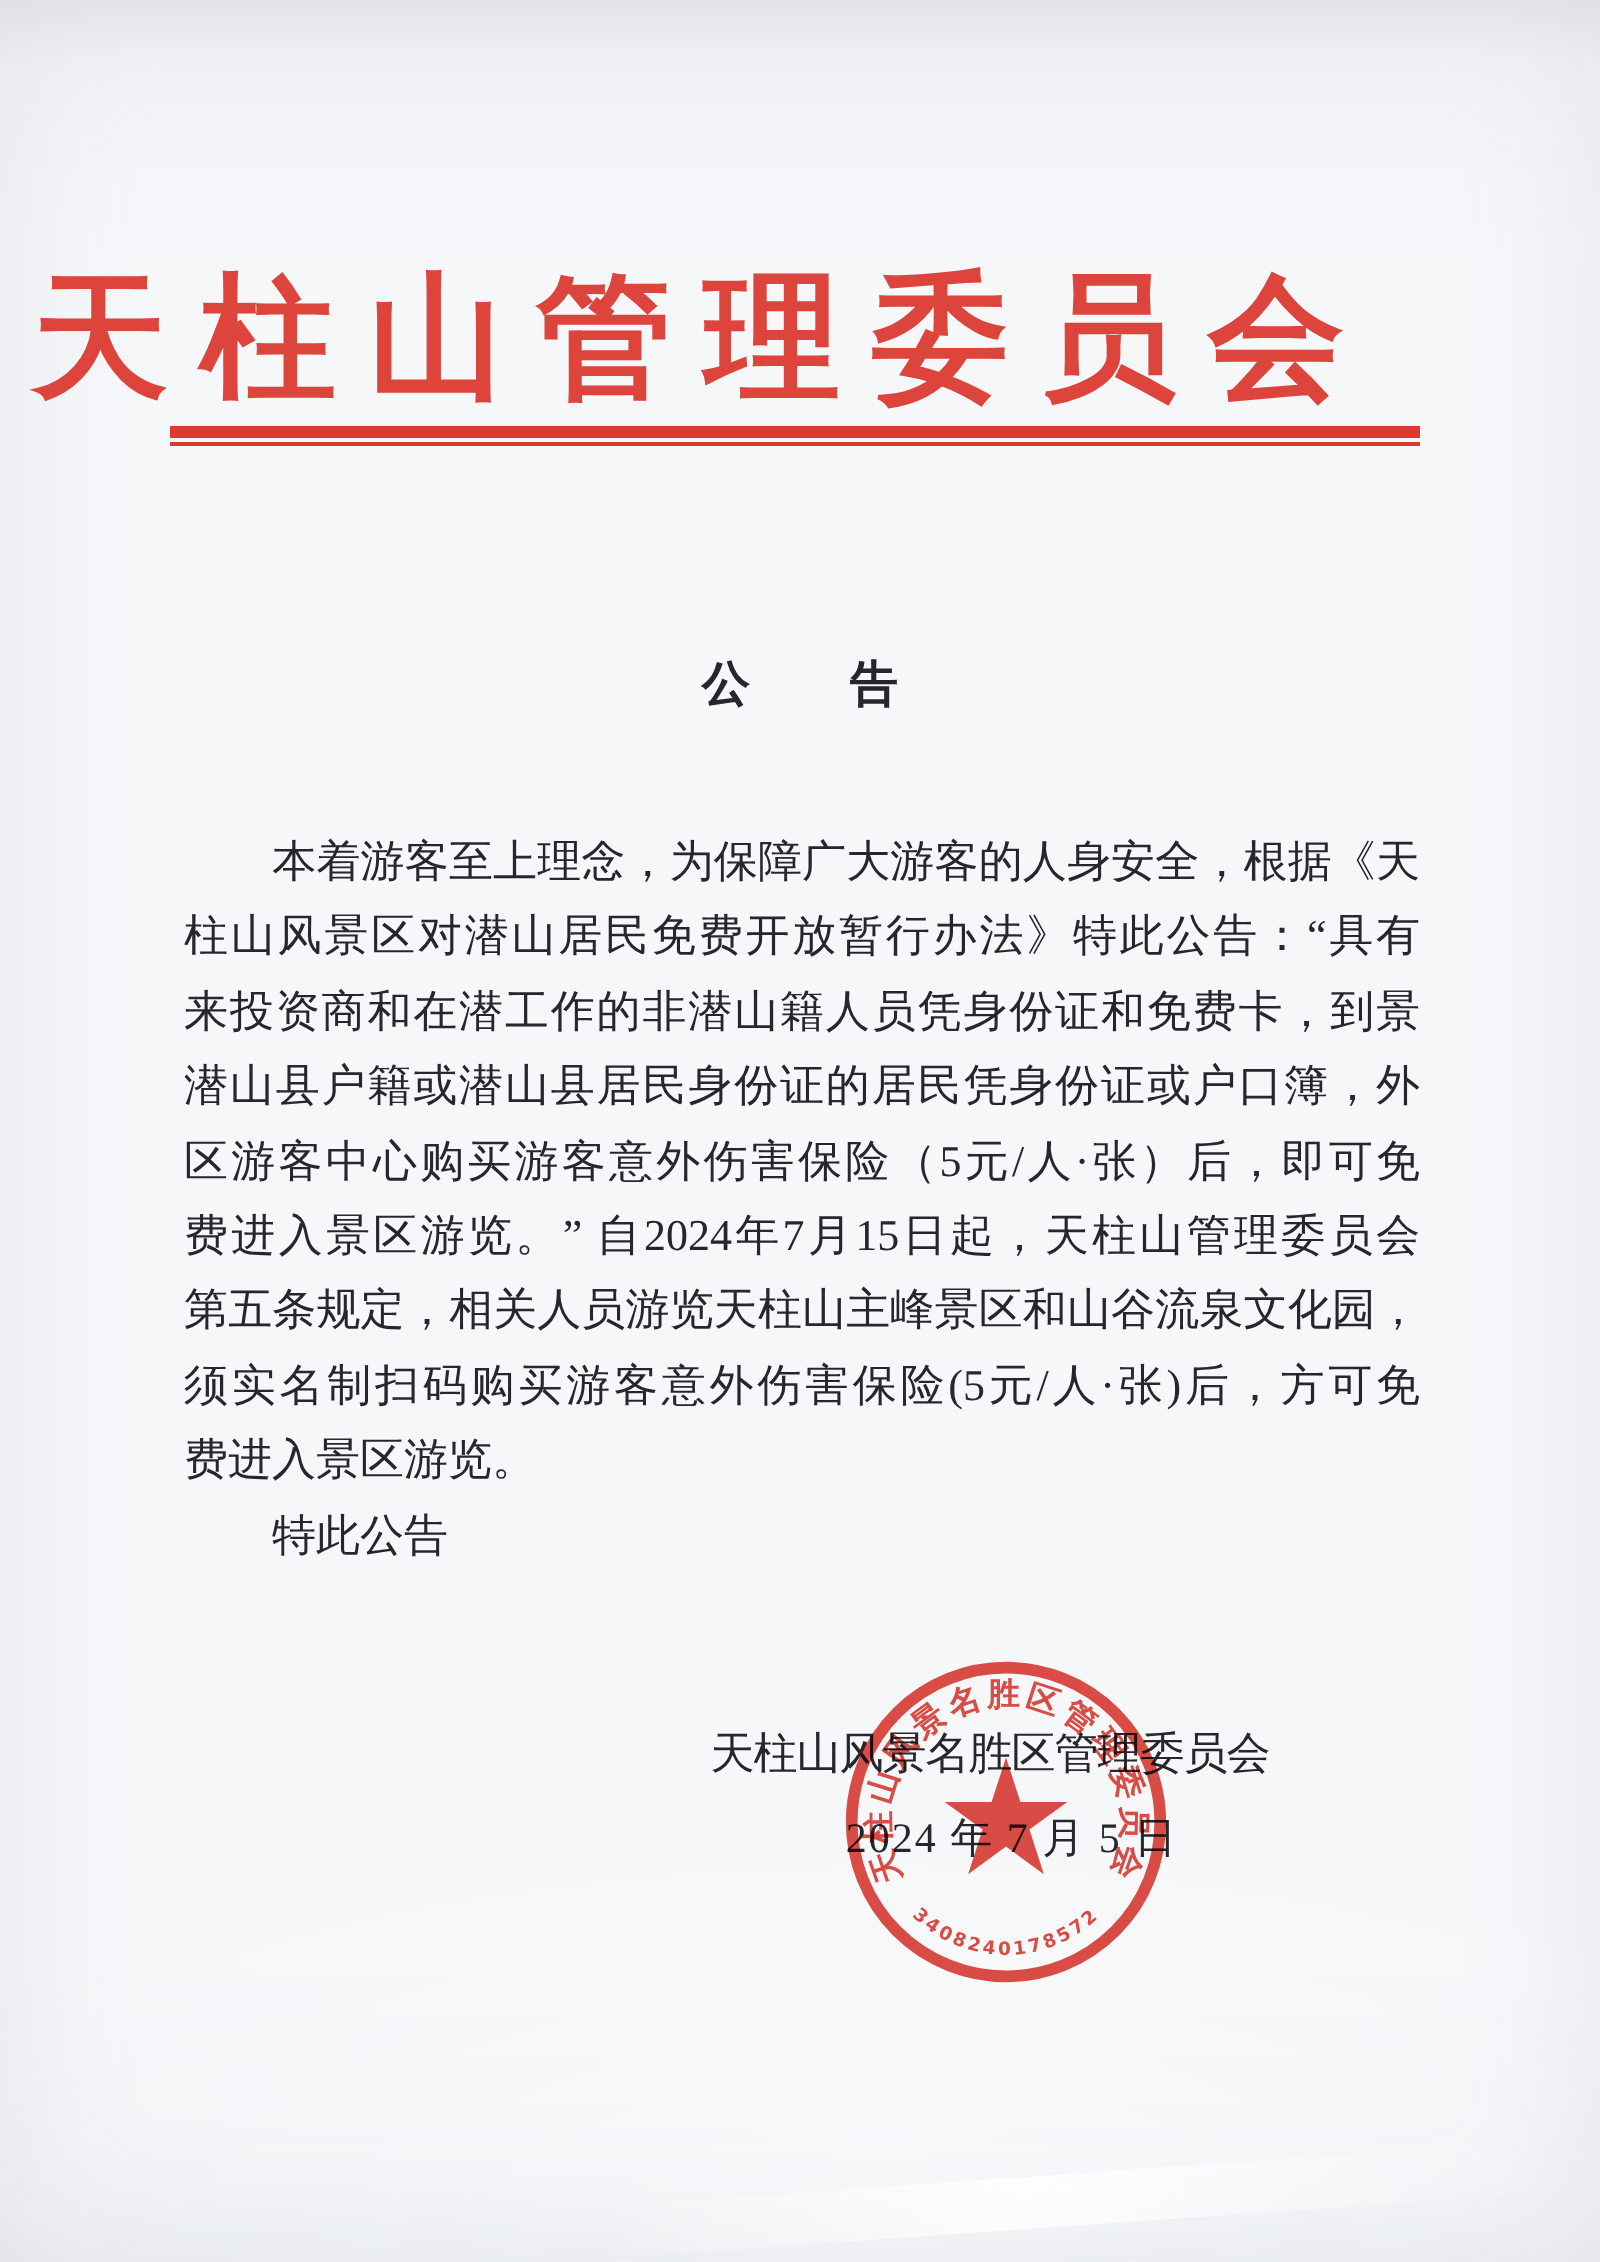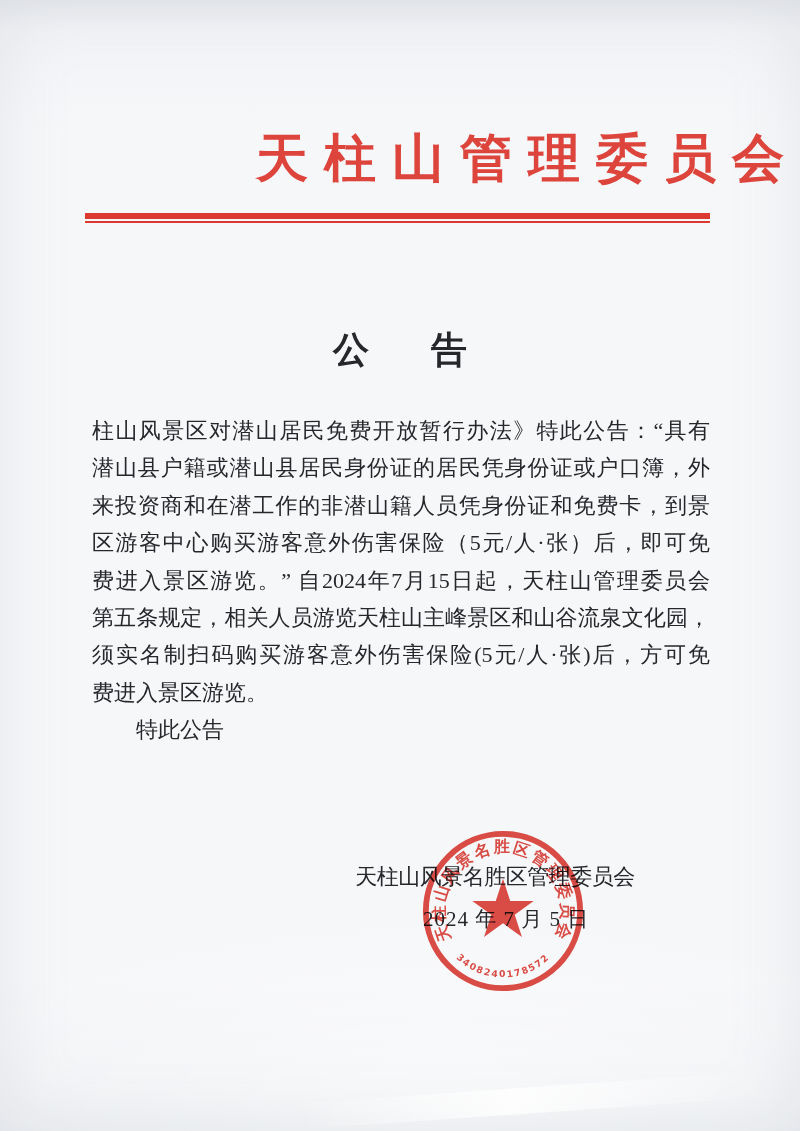--- a/index.html
+++ b/index.html
@@ -27,22 +27,22 @@
     background: linear-gradient(90deg, rgba(255,255,255,0), rgba(255,255,255,0.8) 45%, rgba(255,255,255,0));
     transform: rotate(-4deg);
     pointer-events: none;
   }
 
   .letterhead-title {
     position: absolute;
     top: 124px;
     left: 0;
     width: 100%;
-    text-align: right;
-    font-size: 52px;
+    text-align: left;
+    font-size: 68px;
     font-weight: bold;
     color: var(--header-red, #dd443c);
     letter-spacing: 16px;
     text-indent: 16px;
     white-space: nowrap;
   }
 
   .rule-thick {
     position: absolute;
     left: 85px;
@@ -59,21 +59,21 @@
     height: 2px;
     background: var(--accent-red, #dc3a31);
   }
 
   .doc-title {
     position: absolute;
     top: 326px;
     left: 0;
     width: 100%;
     text-align: center;
-    font-size: 36px;
+    font-size: 24px;
     font-weight: bold;
     color: var(--ink, #26272b);
     letter-spacing: 13px;
     text-indent: 13px;
   }
 
   .doc-body {
     position: absolute;
     left: 92px;
     top: 412px;
@@ -134,23 +134,24 @@
 <div class="page">
 
   <div class="letterhead-title">天柱山管理委员会</div>
 
   <div class="rule-thick"></div>
   <div class="rule-thin"></div>
 
   <div class="doc-title">公　告</div>
 
   <div class="doc-body">
+    <div class="line">　　本着游客至上理念，为保障广大游客的人身安全，根据《天</div>
     <div class="line">柱山风景区对潜山居民免费开放暂行办法》特此公告：“具有</div>
+    <div class="line">来投资商和在潜工作的非潜山籍人员凭身份证和免费卡，到景</div>
     <div class="line">潜山县户籍或潜山县居民身份证的居民凭身份证或户口簿，外</div>
-    <div class="line">来投资商和在潜工作的非潜山籍人员凭身份证和免费卡，到景</div>
     <div class="line">区游客中心购买游客意外伤害保险（5元/人·张）后，即可免</div>
     <div class="line">费进入景区游览。” 自2024年7月15日起，天柱山管理委员会</div>
     <div class="line">第五条规定，相关人员游览天柱山主峰景区和山谷流泉文化园，</div>
     <div class="line">须实名制扫码购买游客意外伤害保险(5元/人·张)后，方可免</div>
     <div class="line no-just">费进入景区游览。</div>
     <div class="line no-just">　　特此公告</div>
   </div>
 
   <div class="sig-org">天柱山风景名胜区管理委员会</div>
 

